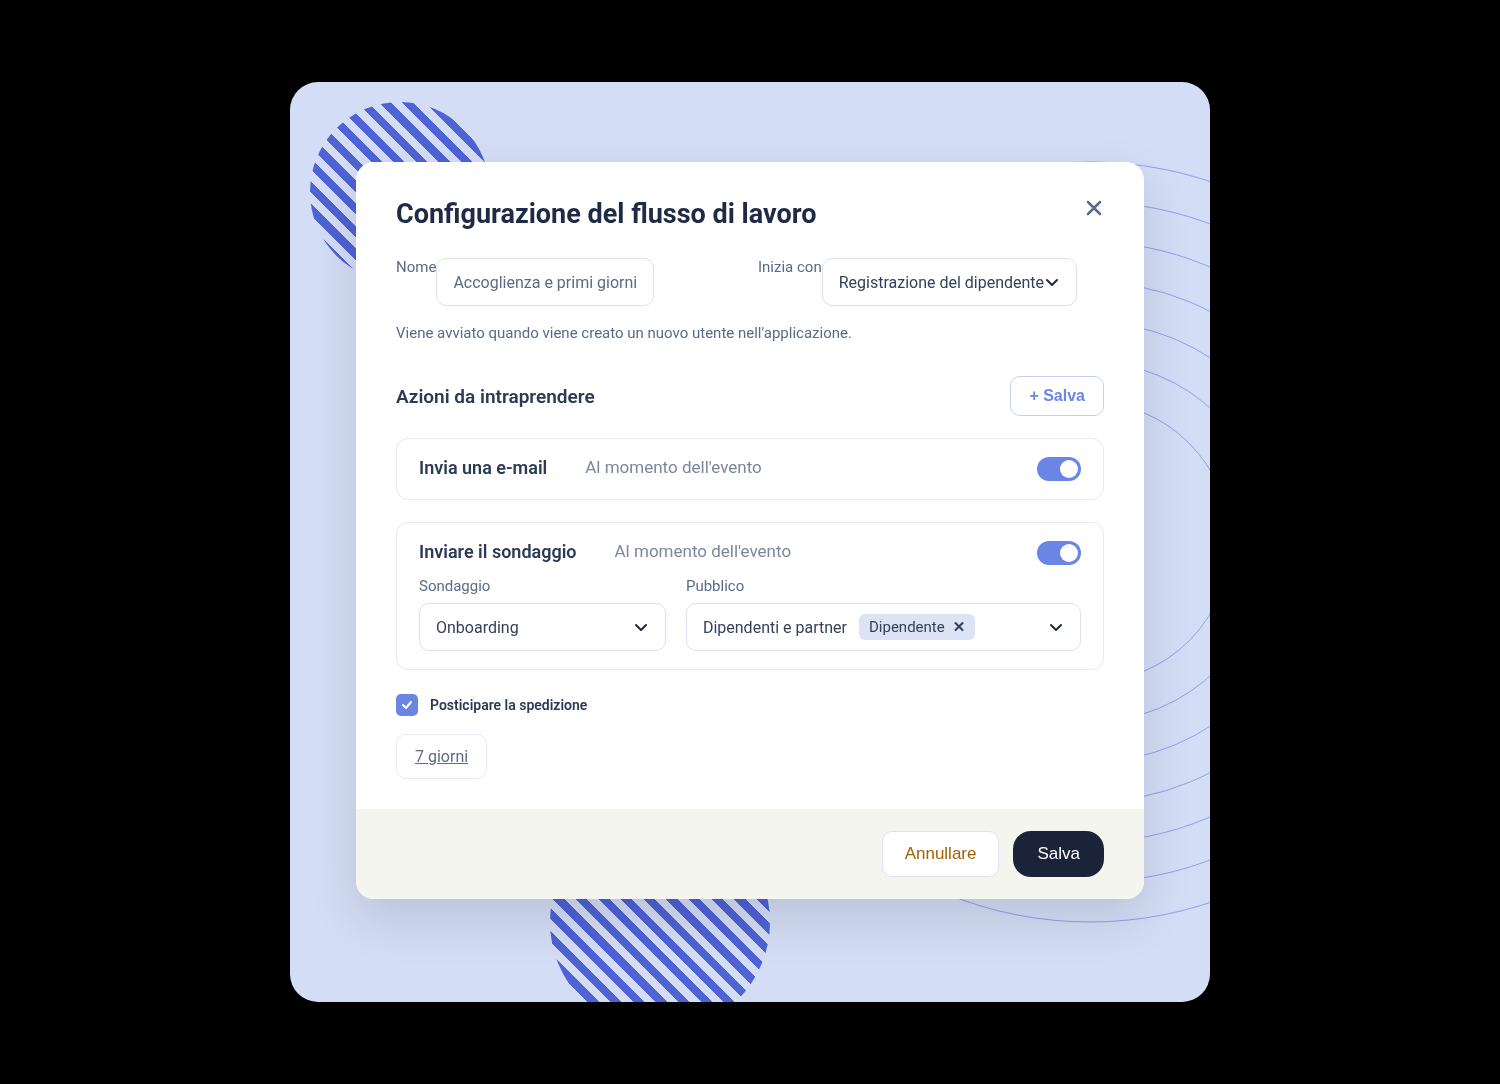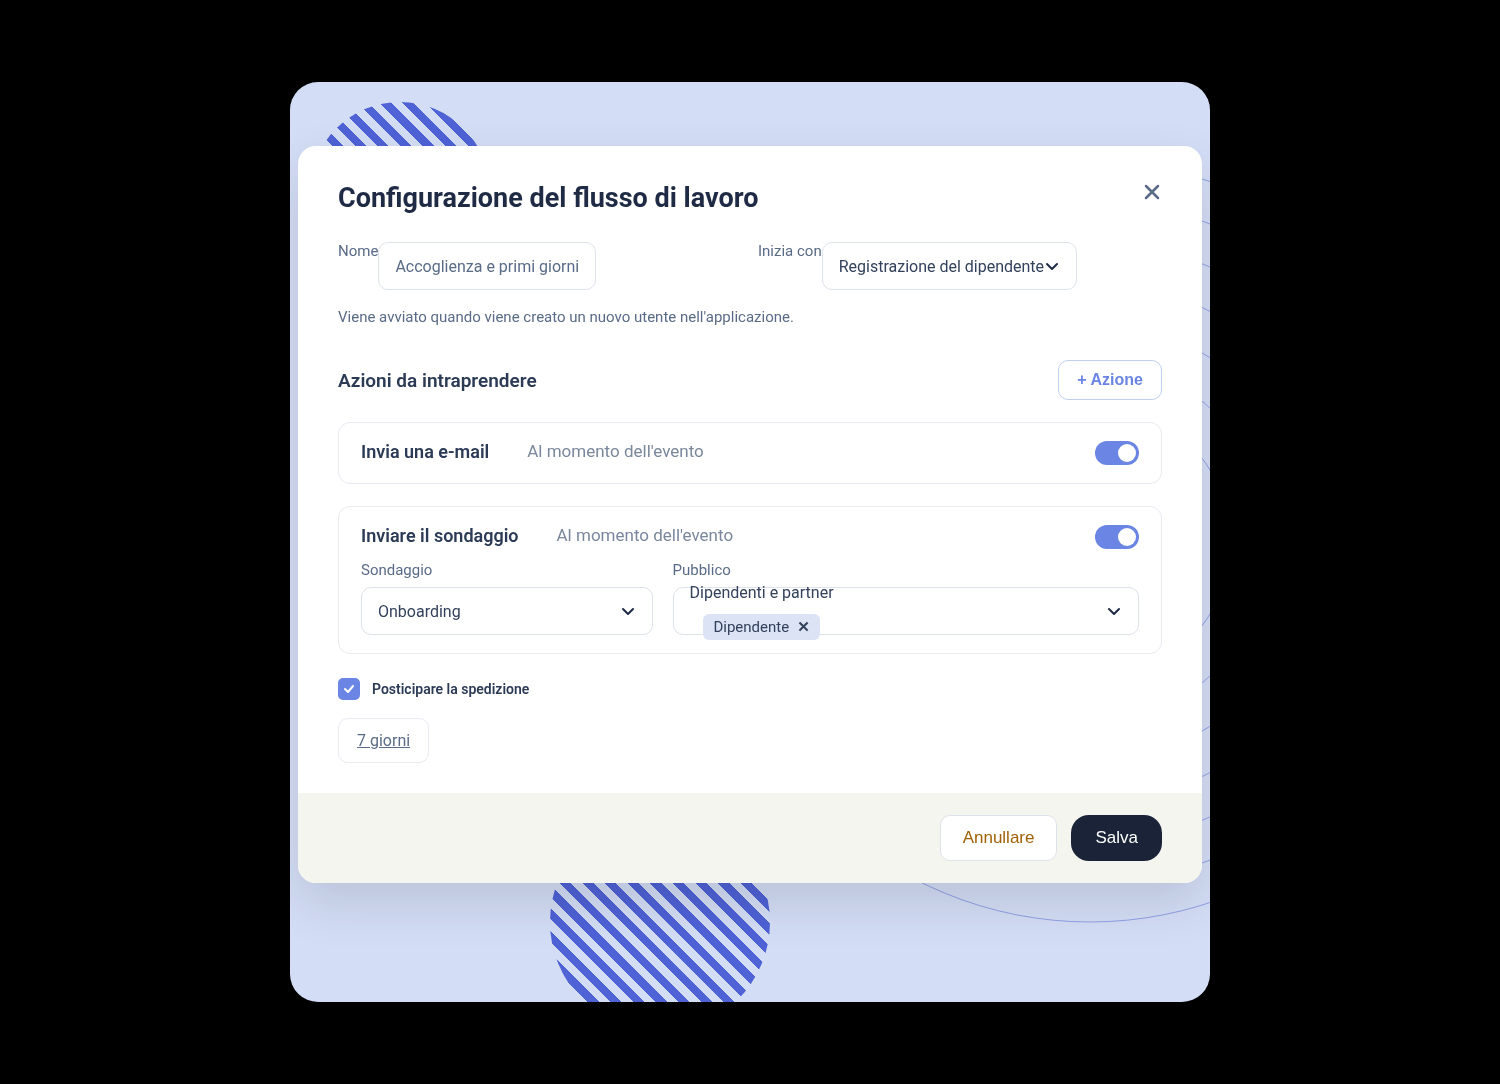--- a/index.html
+++ b/index.html
@@ -43,23 +43,23 @@
       right: -280px;
       top: 50%;
       transform: translateY(-50%);
       width: 800px;
       height: 800px;
     }
     .rings circle { fill: none; stroke: #4f62d6; stroke-width: 1; opacity: 0.5; }
     .modal {
       position: absolute;
       left: 50%;
-      top: 64px;
+      top: 80px;
       transform: translateX(-50%);
-      width: 904px;
+      width: 788px;
       background: #fff;
       border-radius: 18px;
       box-shadow: 0 20px 50px rgba(0,0,0,0.12);
       overflow: hidden;
     }
     .modal-body { padding: 36px 40px 30px 40px; }
     .modal-header {
       display: flex;
       justify-content: space-between;
       align-items: flex-start;
@@ -178,21 +178,20 @@
       font-size: 15px;
       display: inline-flex;
       align-items: center;
       gap: 8px;
     }
     .chip-x { cursor: pointer; font-weight: 600; }
     .multi-select {
       display: flex;
       align-items: center;
       gap: 12px;
-      flex-direction: column;
     }
     .multi-text { color: #33415c; font-size: 16px; }
     .checkbox-row {
       display: flex;
       align-items: center;
       gap: 12px;
       margin-top: 24px;
     }
     .checkbox {
       width: 22px;
@@ -289,21 +288,21 @@
                 <path d="M3 6 L8 11 L13 6" stroke="#1f2a44" stroke-width="2" fill="none" stroke-linecap="round" stroke-linejoin="round"></path>
               </svg>
           </div>
         </div>
       </div>
 
       <p class="helper-text">Viene avviato quando viene creato un nuovo utente nell'applicazione.</p>
 
       <div class="section-header">
         <span class="section-title">Azioni da intraprendere</span>
-        <button class="add-action-btn">+ Azione</button>
+        <button class="add-action-btn">+ Salva</button>
       </div>
 
       <div class="action-card">
         <div class="action-head">
           <span class="action-name">Invia una e-mail</span>
           <span class="action-timing">Al momento dell'evento</span>
           <div class="toggle">
             <div class="toggle-knob"></div>
           </div>
         </div>

